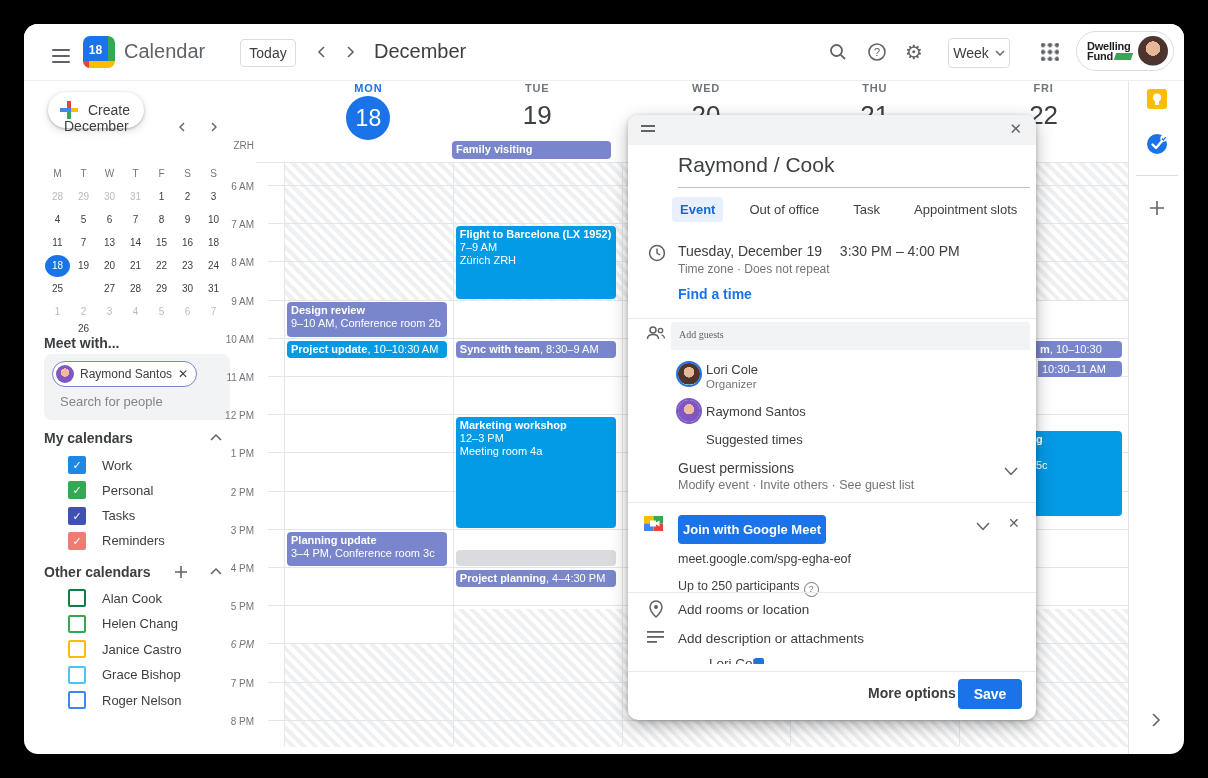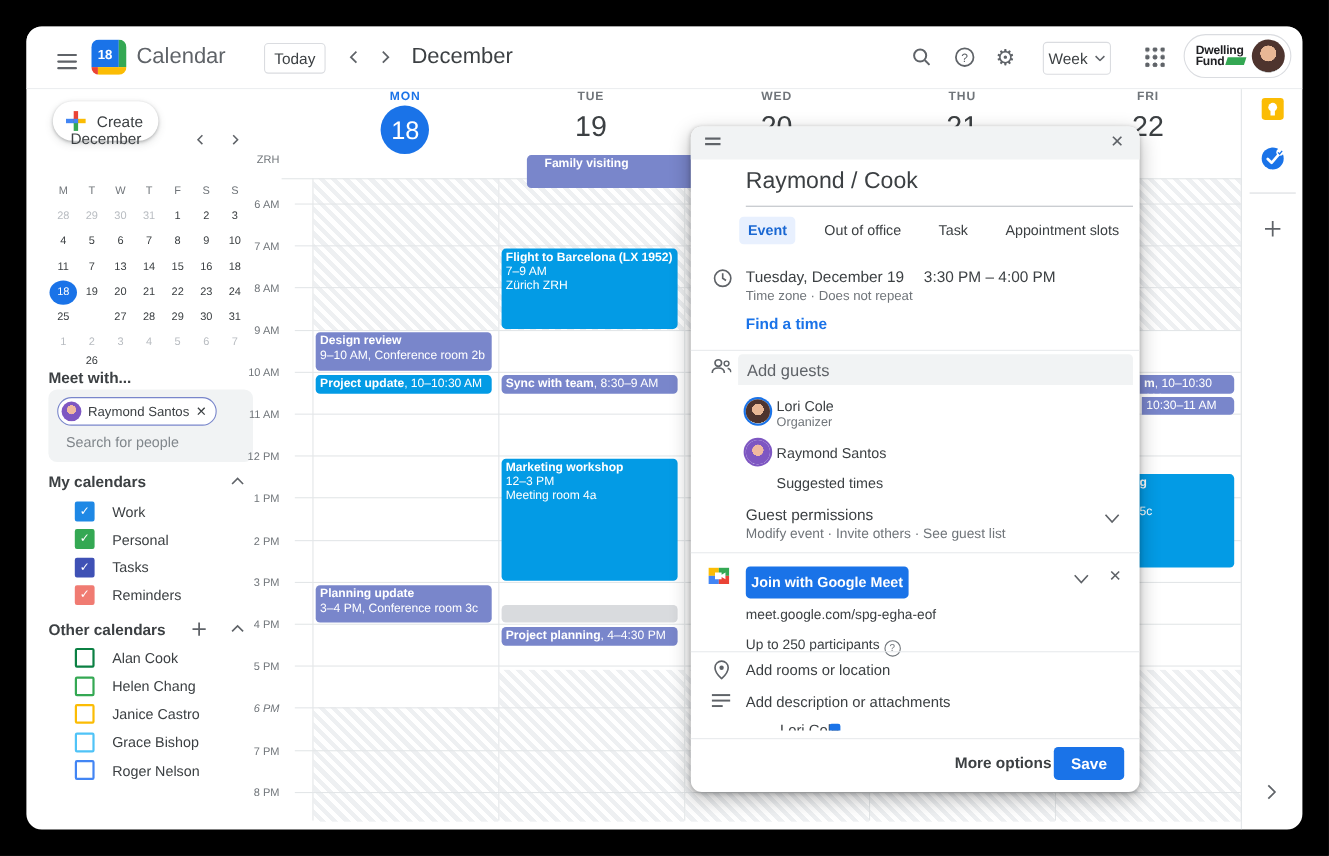--- a/index.html
+++ b/index.html
@@ -328,21 +328,21 @@
       <div class="tlabel" style="left: 186px; top: 653.6px;">7 PM</div>
       <div class="hline" style="left: 244px; top: 657.6px; width: 860px;"></div>
       <div class="tlabel" style="left: 186px; top: 691.8px;">8 PM</div>
       <div class="hline" style="left: 244px; top: 695.8px; width: 860px;"></div>
       <div class="vline" style="left: 260px; top: 138px; height: 584px;"></div>
       <div class="vline" style="left: 428.8px; top: 138px; height: 584px;"></div>
       <div class="vline" style="left: 597.6px; top: 138px; height: 584px;"></div>
       <div class="vline" style="left: 766.4px; top: 138px; height: 584px;"></div>
       <div class="vline" style="left: 935.2px; top: 138px; height: 584px;"></div>
       <div class="vline" style="left: 1104px; top: 138px; height: 584px;"></div>
-      <div class="ev ev-purple" style="left: 455px; top: 117px; width: 158.8px; height: 30px; padding: 2px 16px;"><b>Family visiting</b></div>
+      <div class="ev ev-purple" style="left: 428px; top: 117px; width: 158.8px; height: 18px; padding: 2px 4px;"><b>Family visiting</b></div>
       <div class="ev ev-purple" style="left: 263px; top: 277.51px; width: 159.8px; height: 35.29px;">
         <div><b>Design review</b></div>
         <div style="min-height: 13px;">9–10 AM, Conference room 2b</div>
       </div>
       <div class="ev ev-blue" style="left: 263px; top: 316.856px; width: 159.8px; height: 16.954px;"><b>Project update</b>, 10–10:30 AM</div>
       <div class="ev ev-purple" style="left: 263px; top: 507.856px; width: 159.8px; height: 34.144px;">
         <div><b>Planning update</b></div>
         <div style="min-height: 13px;">3–4 PM, Conference room 3c</div>
       </div>
       <div class="ev ev-blue" style="left: 431.8px; top: 202.256px; width: 159.8px; height: 72.344px;">
@@ -416,21 +416,21 @@
     <div class="abs dlink" style="left:50px;top:171px;">Find a time</div>
     <div class="ddiv" style="top:203px;"></div>
 
     <svg class="abs icn" style="left:17px;top:210px;" width="20" height="16" viewBox="0 0 20 16">
       <circle cx="8" cy="5" r="3" fill="none" stroke="#5f6368" stroke-width="1.5"></circle>
       <path d="M2.5 14 c0-3 2.5-4.5 5.5-4.5 s5.5 1.5 5.5 4.5" fill="none" stroke="#5f6368" stroke-width="1.5"></path>
       <circle cx="15.5" cy="5.5" r="2.2" fill="none" stroke="#5f6368" stroke-width="1.3"></circle>
       <path d="M16.5 9.8 c1.8.5 3 1.8 3 3.7" fill="none" stroke="#5f6368" stroke-width="1.3"></path>
     </svg>
     <div class="abs" style="left:43px;top:207px;width:359px;height:28px;background:#f1f3f4;border-radius:4px 4px 0 0;">
-      <div class="abs" style="left:8px;top:7px;font-size:15px;color:#5f6368;">Add guests</div>
+      <div class="abs" style="left:8px;top:7px;font-size:10px;color:#5f6368;font-family:Liberation Serif, serif;">Add guests</div>
     </div>
     <div id="dlg-guests">
         <div class="abs" style="left: 50px; top: 246px; width: 330px; height: 34px;">
           <div class="gavatar abs" style="left: 0px; top: 2px; background: radial-gradient(circle at 50% 42%, rgb(232, 183, 149) 0px, rgb(232, 183, 149) 31%, rgb(78, 52, 46) 32%, rgb(78, 52, 46) 72%, rgb(158, 158, 158) 73%); box-shadow: rgb(26, 115, 232) 0px 0px 0px 2px;"></div>
           <div class="gname abs" style="left: 28px; top: 1px;">Lori Cole</div>
           <div class="abs" style="left: 28px; top: 17px; font-size: 11.5px; color: rgb(112, 117, 122);">Organizer</div>
         </div>
         <div class="abs" style="left: 50px; top: 283px; width: 330px; height: 34px;">
           <div class="gavatar abs" style="left: 0px; top: 2px; background: radial-gradient(circle at 50% 42%, rgb(240, 185, 160) 0px, rgb(240, 185, 160) 30%, rgb(126, 87, 194) 31%, rgb(126, 87, 194) 75%, rgb(179, 157, 219) 76%); box-shadow: rgb(126, 87, 194) 0px 0px 0px 2px;"></div>
           <div class="gname abs" style="left: 28px; top: 6px;">Raymond Santos</div>

